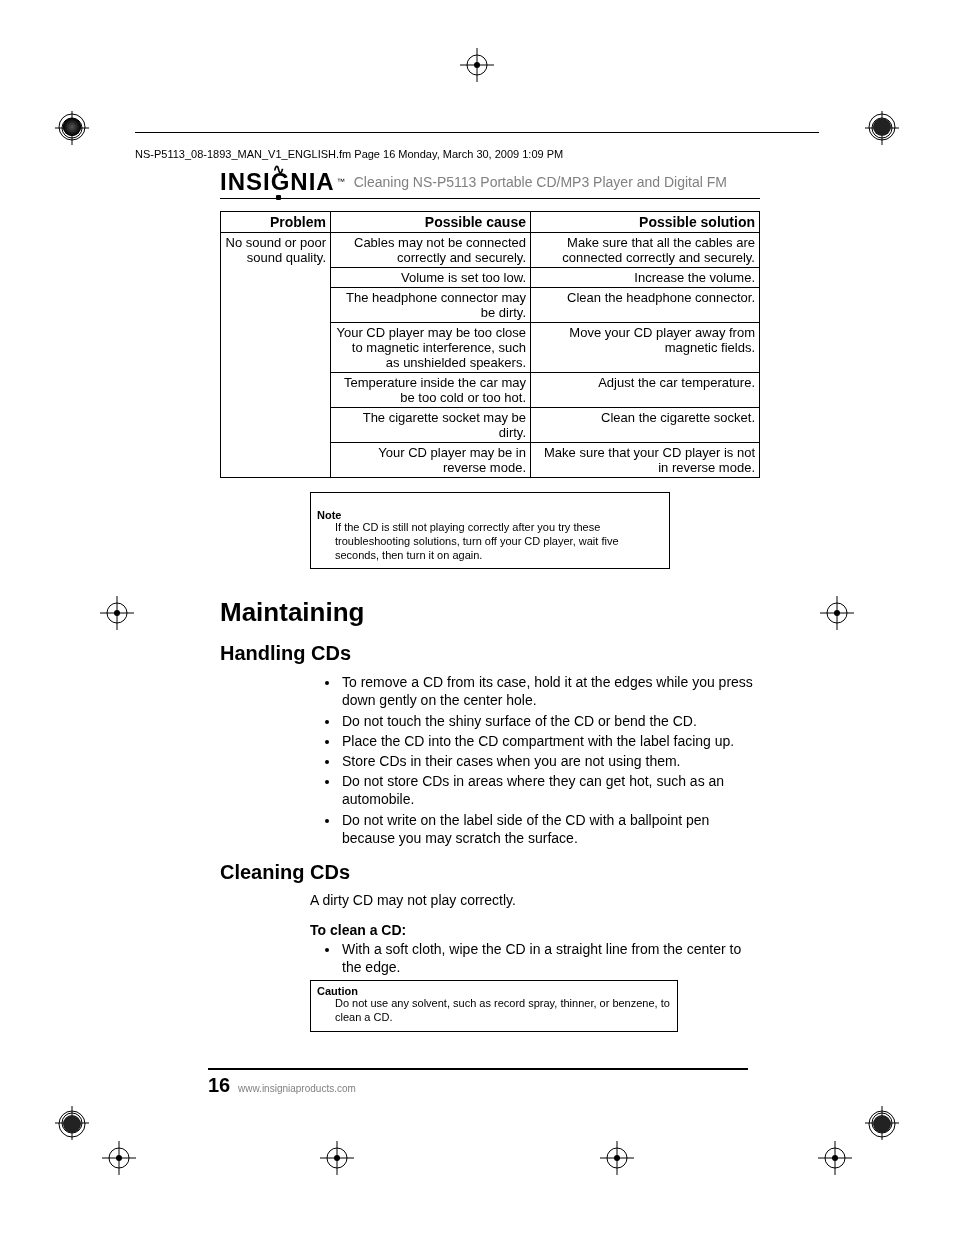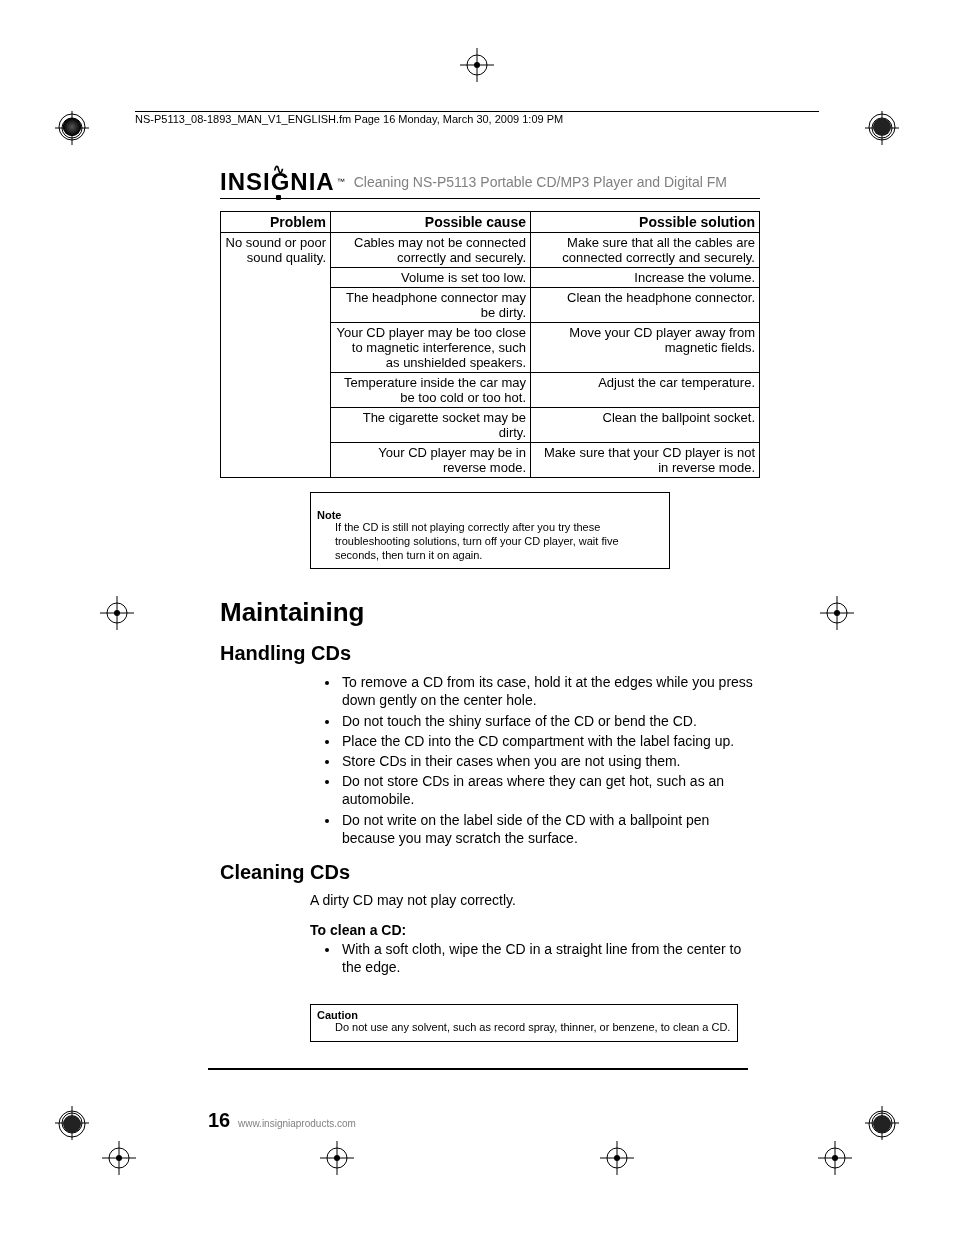--- a/index.html
+++ b/index.html
@@ -28,25 +28,25 @@
   .cm-bml { bottom: 60px; left: 320px; }
   .cm-bmr { bottom: 60px; right: 320px; }
   .cm-t  { top: 48px; left: 50%; transform: translateX(-50%); }
   .blob-tl { position:absolute; top: 112px; left: 57px; width:30px; height:30px; }
   .blob-tr { position:absolute; top: 112px; right: 57px; width:30px; height:30px; }
   .blob-bl { position:absolute; bottom: 96px; left: 57px; width:30px; height:30px; }
   .blob-br { position:absolute; bottom: 96px; right: 57px; width:30px; height:30px; }
 
   .fm-header {
     position: absolute;
-    top: 111px; left: 135px; right: 135px;
+    top: 132px; left: 135px; right: 135px;
     font-size: 11px;
     color: #000;
     border-top: 0.5px solid #000;
-    padding-top: 1px;
+    padding-top: 15px;
   }
 
   .page {
     position: absolute;
     top: 170px; left: 220px;
     width: 540px;
   }
 
   .brand-row {
     display: flex;
@@ -122,40 +122,40 @@
   .bold-lead {
     font-weight: bold;
     font-size: 14px;
     padding-left: 90px;
     margin-top: 14px;
     margin-bottom: 2px;
   }
 
   .caution-box {
     border: 1px solid #000;
-    margin: 28px 0 0 90px;
-    width: 428px;
+    margin: 4px 0 0 90px;
+    width: 368px;
     padding: 4px 6px 6px 6px;
     font-size: 11px;
   }
   .caution-box .caution-title { font-weight: bold; }
   .caution-box .caution-body { padding-left: 18px; line-height: 1.25; }
 
   .footer {
     position: absolute;
     left: 208px;
     width: 540px;
     top: 1068px;
     border-top: 2px solid #000;
     padding-top: 4px;
     font-size: 14px;
     display: flex;
     align-items: baseline;
   }
-  .footer .pagenum { font-weight: bold; font-size: 20px; color:#000; width: 90px; margin-top: 35px; }
+  .footer .pagenum { font-weight: bold; font-size: 20px; color:#000; width: 90px; }
   .footer .url { color: #808080; flex: 1; font-size: 10px; margin-left: -60px; }
 </style>
 </head>
 <body>
 
 <div class="crop-mark cm-tl">
     <svg viewBox="0 0 34 34">
       <circle cx="17" cy="17" r="10" fill="none" stroke="#000" stroke-width="1"></circle>
       <line x1="0" y1="17" x2="34" y2="17" stroke="#000"></line>
       <line x1="17" y1="0" x2="17" y2="34" stroke="#000"></line>
@@ -303,21 +303,21 @@
       <tr>
         <td>Your CD player may be too close to magnetic interference, such as unshielded speakers.</td>
         <td>Move your CD player away from magnetic fields.</td>
       </tr>
       <tr>
         <td>Temperature inside the car may be too cold or too hot.</td>
         <td>Adjust the car temperature.</td>
       </tr>
       <tr>
         <td>The cigarette socket may be dirty.</td>
-        <td>Clean the ballpoint socket.</td>
+        <td>Clean the cigarette socket.</td>
       </tr>
       <tr>
         <td>Your CD player may be in reverse mode.</td>
         <td>Make sure that your CD player is not in reverse mode.</td>
       </tr>
     </tbody>
   </table>
 
   <div class="note-box">
     <div class="note-title">Note</div>

